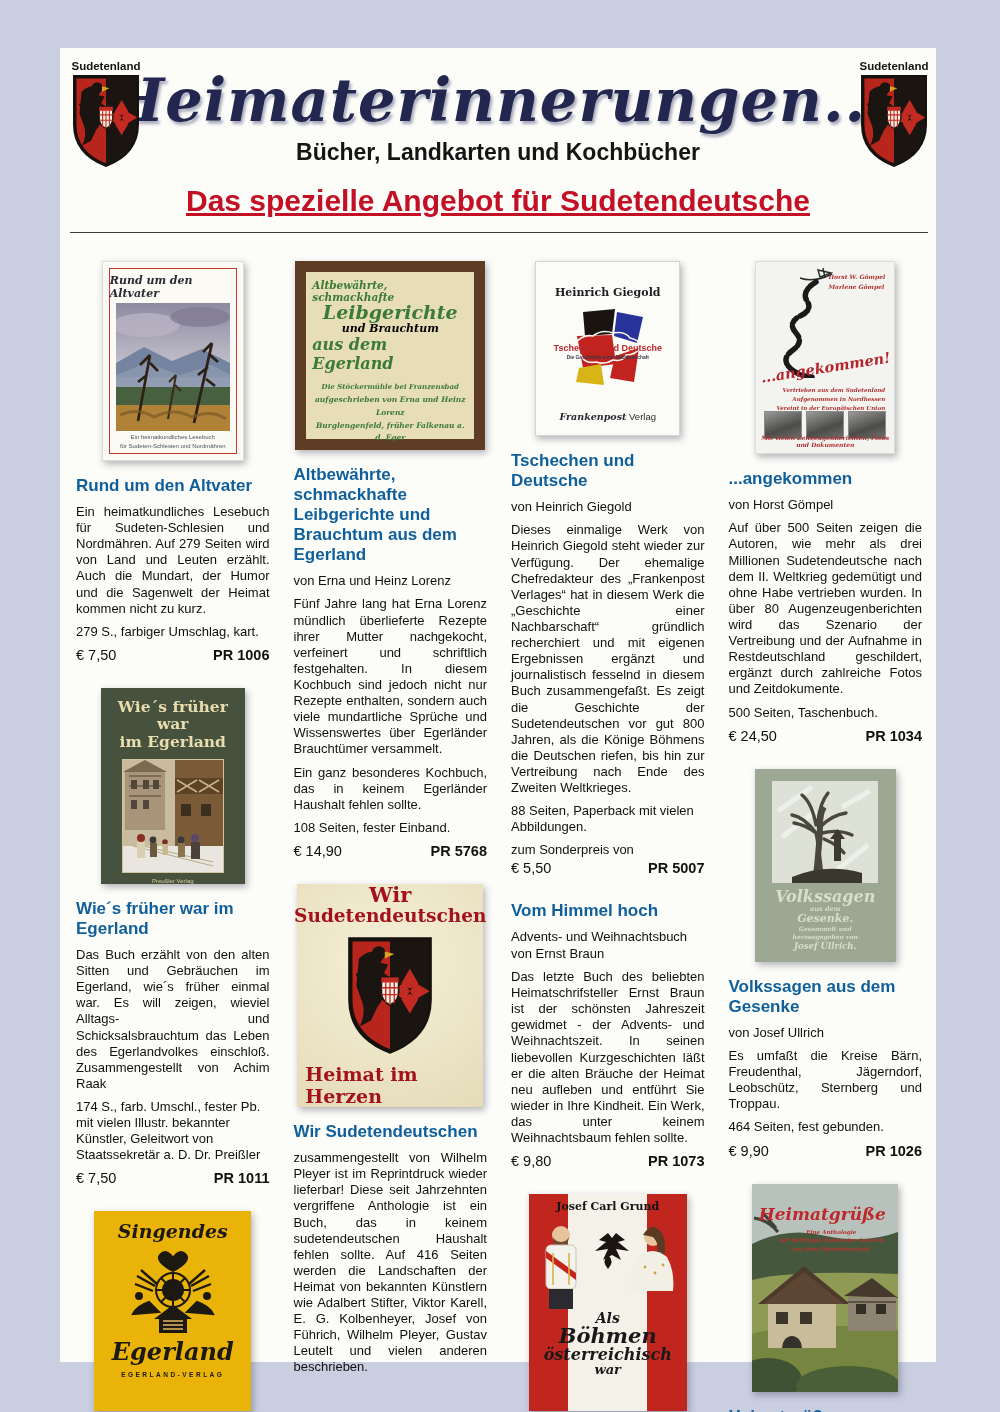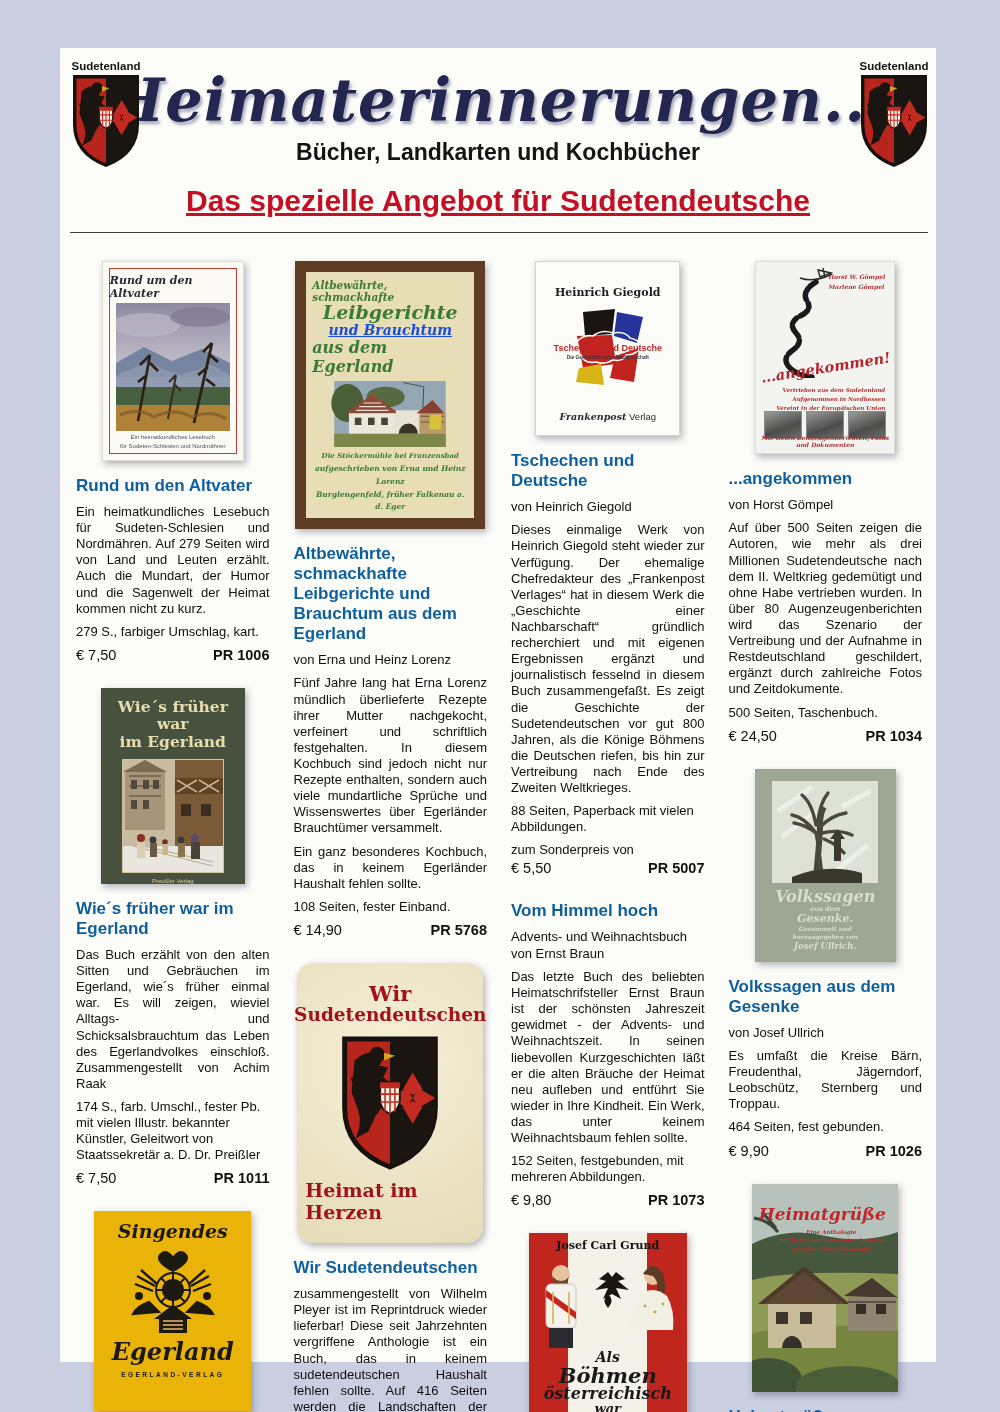--- a/index.html
+++ b/index.html
@@ -48,32 +48,32 @@
   .cv-wies .pic{width:100px;height:112px;margin:9px auto 5px;border:1px solid #cfc49a;}
   .cv-wies .pub{font-size:6px;color:#d6cc9e;text-align:center;}
   
   .cv-sing{width:157px;height:200px;background:#eab308;display:flex;flex-direction:column;
       align-items:center;padding:9px 6px 7px;}
   .cv-sing .t1{font-size:19px;color:#1c1812;}
   .cv-sing svg{width:92px;height:94px;}
   .cv-sing .t2{font-size:24px;color:#1c1812;margin-top:1px;}
   .cv-sing .pub{font-size:6.5px;font-weight:700;letter-spacing:2.5px;color:#1c1812;margin-top:5px;}
   
-  .cv-leib{width:190px;height:268px;border:11px solid #5f3d24;background:#e7ddb6;
+  .cv-leib{width:190px;height:189px;border:11px solid #5f3d24;background:#e7ddb6;
       padding:7px 6px 4px;display:flex;flex-direction:column;align-items:center;}
   .cv-leib .l1{font-size:10.5px;color:#3c7a38;}
   .cv-leib .l2{font-size:19px;color:#3c7a38;line-height:1;}
-  .cv-leib .l3{font-size:14px;color:#1d4ed8;text-decoration:underline;}
+  .cv-leib .l3{font-size:11px;color:#000000;}
   .cv-leib .l4{font-size:16px;color:#3c7a38;}
   .cv-leib svg{width:152px;height:90px;margin:5px 0 4px;}
   .cv-leib .cap{font-size:7px;color:#3c7a38;}
   .cv-leib .cr{font-size:7.5px;color:#3c7a38;line-height:1.7;text-align:center;margin-top:3px;}
   
-  .cv-wir{width:186px;height:280px;background:radial-gradient(circle at 50% 35%,#f6f0d8,#e5dbb8);
-      display:flex;flex-direction:column;align-items:center;padding:20px 8px;border-radius:16px;}
+  .cv-wir{width:186px;height:223px;background:radial-gradient(circle at 50% 35%,#f6f0d8,#e5dbb8);
+      display:flex;flex-direction:column;align-items:center;padding:0 8px;}
   .cv-wir .t1{font-size:21px;color:#a3121a;line-height:1;}
   .cv-wir .t2{font-size:18.5px;color:#a3121a;}
   .cv-wir svg{width:112px;height:150px;margin:10px 0 8px;}
   .cv-wir .t3{font-size:19px;color:#a3121a;}
   
   .cv-tsch{width:145px;height:175px;background:#fbfbf8;border:1px solid #d5d5d0;}
   .cv-tsch .auth{text-align:center;font-size:11px;margin-top:24px;color:#1d1d22;}
   .cv-tsch .art{position:relative;width:82px;height:82px;margin:7px auto 0;}
   .cv-tsch .art svg{width:82px;height:82px;}
   .cv-tsch .ttl{position:absolute;top:37px;left:-26px;right:-26px;text-align:center;
@@ -381,21 +381,20 @@
           </div>
       </div>
 
       <div class="listing">
         <div class="btitle">Vom Himmel hoch</div>
         <div class="bauthor">
           <div>Advents- und Weihnachtsbuch</div>
           <div>von Ernst Braun</div>
         </div>
         <p class="bdesc">Das letzte Buch des beliebten Heimatschrifsteller Ernst Braun ist der schönsten Jahreszeit gewidmet - der Advents- und Weihnachtszeit. In seinen liebevollen Kurzgeschichten läßt er die alten Bräuche der Heimat neu aufleben und entführt Sie wieder in Ihre Kindheit. Ein Werk, das unter keinem Weihnachtsbaum fehlen sollte.</p>
-        <div class="bdetails">152 Seiten, festgebunden, mit mehreren Abbildungen.</div>
         <div class="prow">
             <span class="price">€ 9,80</span>
             <span class="pcode">PR 1073</span>
           </div>
       </div>
 
       <div class="listing">
         <div class="coverwrap">
             <div class="cover cv-boe">
           <div class="auth serifB">Josef Carl Grund</div>

